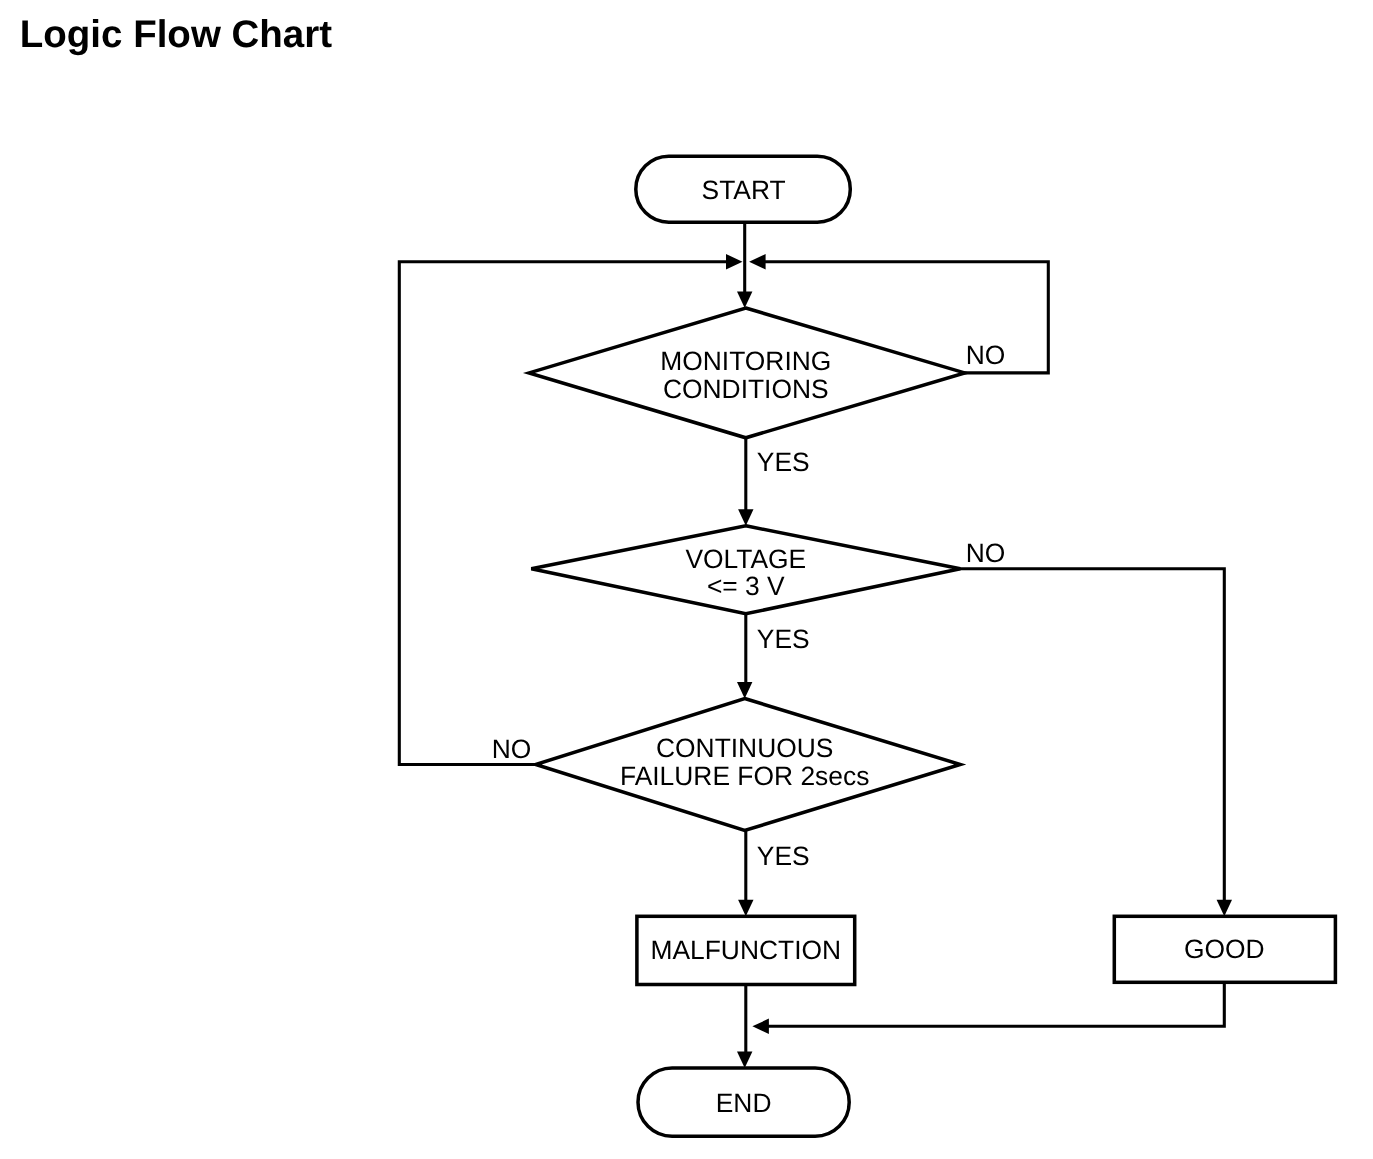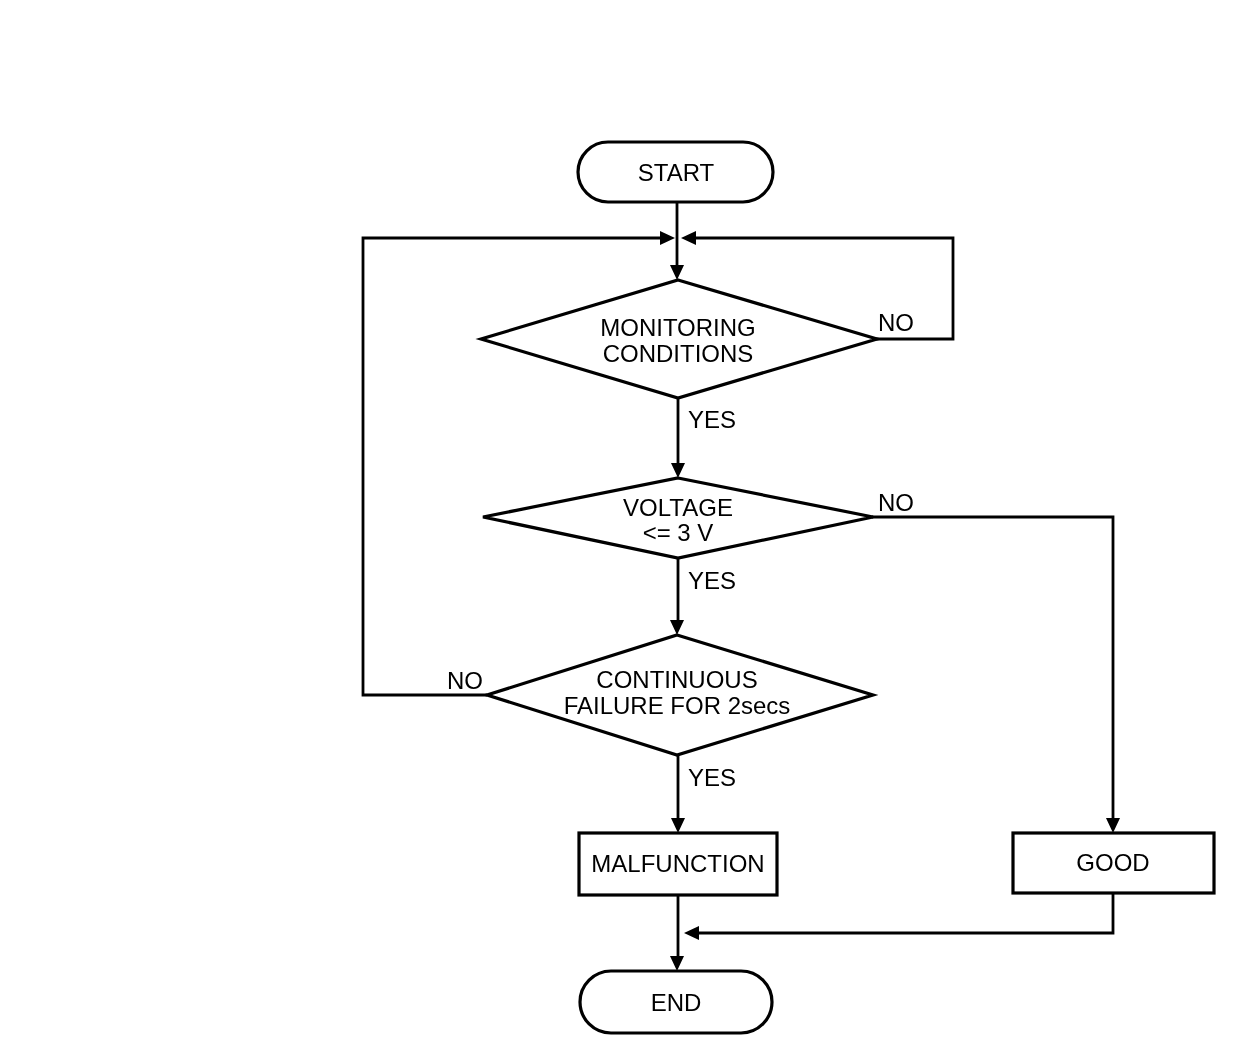--- a/index.html
+++ b/index.html
@@ -58,20 +58,21 @@
     font-size: 24px;
     font-family: "Liberation Sans", sans-serif;
     text-anchor: start;
   }
 </style>
 </head>
 <body>
 
 <div class="page">
 
+  <h1 class="page-title">Logic Flow Chart</h1>
 
   <svg class="flowchart" width="1248" height="1054" viewBox="0 0 1248 1054">
 
     <g>
 
       <path class="edge-line" d="M677,202 V266"></path>
       <polygon class="arrowhead" points="677,280 670,265 684,265"></polygon>
 
       <path class="edge-line" d="M876,339 H953 V238 H695"></path>
       <polygon class="arrowhead" points="681,238 696,231 696,245"></polygon>

